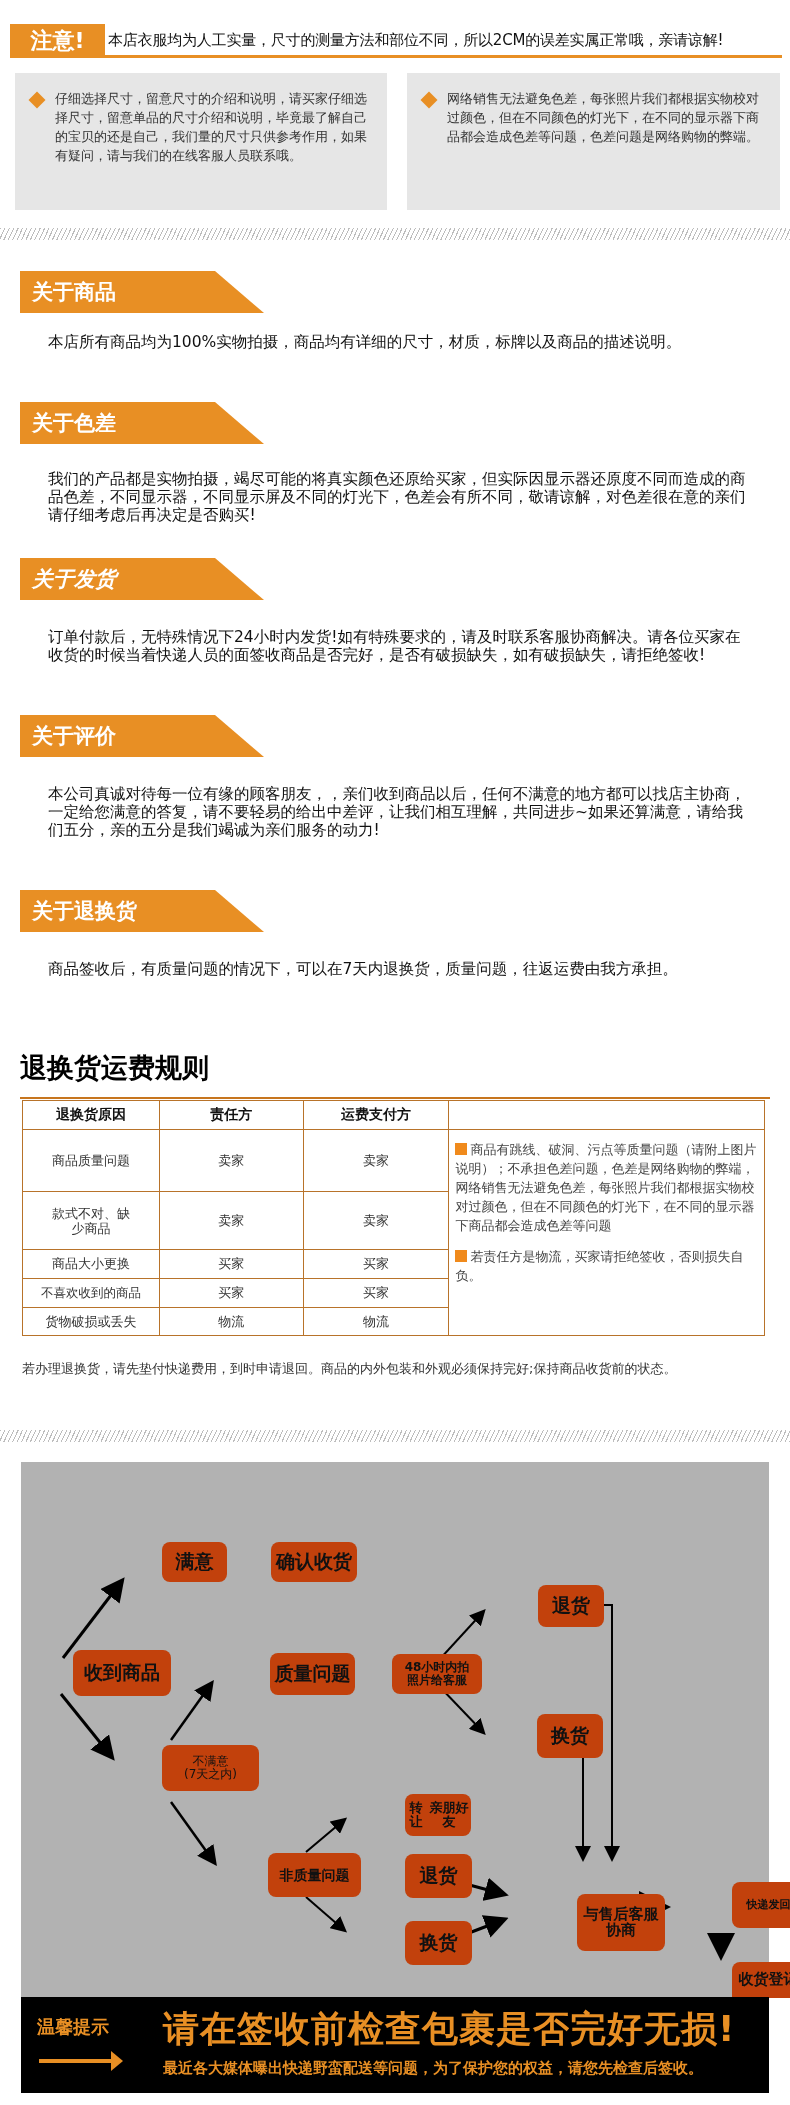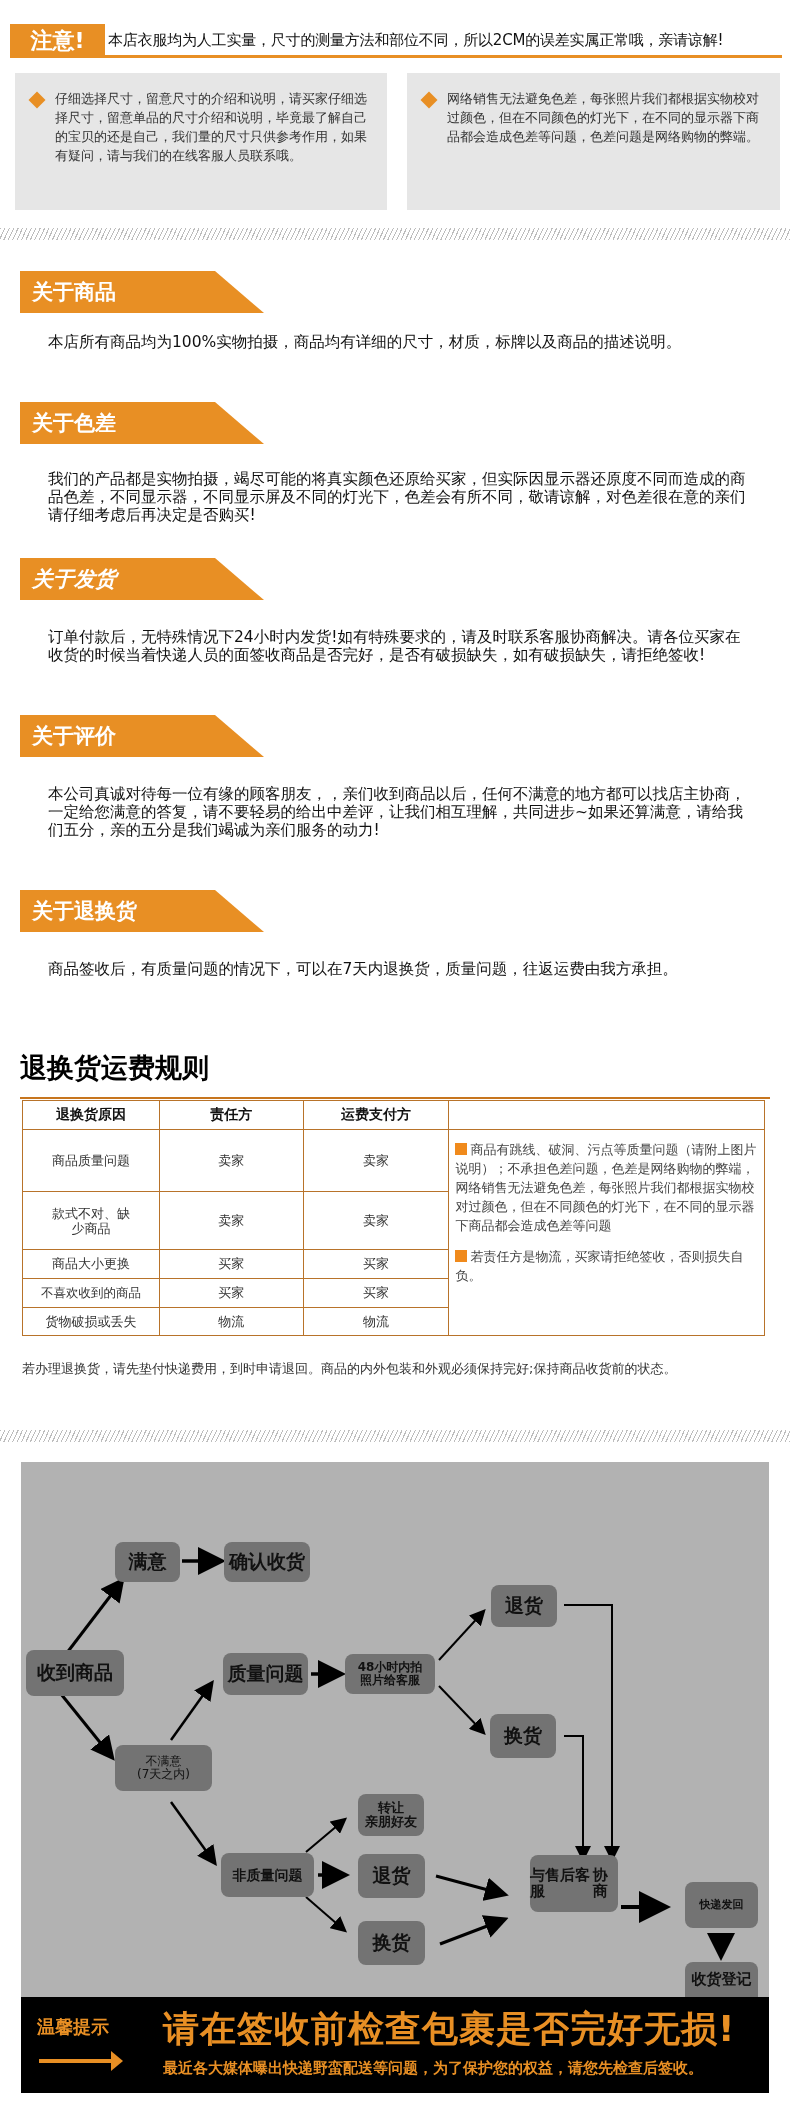--- a/index.html
+++ b/index.html
@@ -25,21 +25,21 @@
   table.rules { position: absolute; left: 22px; top: 1100px; width: 743px; border-collapse: collapse; font-size: 13px; color: #333; }
   table.rules td, table.rules th { border: 1.5px solid #b8732a; text-align: center; }
   table.rules th { height: 29px; font-size: 14px; font-weight: bold; color: #111; }
   table.rules td.note { text-align: left; vertical-align: top; padding: 10px 4px 4px 6px; font-size: 13px; line-height: 19px; color: #444; }
   .sq { display: inline-block; width: 12px; height: 12px; background: #f08a1c; margin-right: 3px; vertical-align: -1px; }
 
   .footnote { left: 22px; top: 1360px; width: 745px; font-size: 13px; line-height: 18px; color: #333; }
 
   
   .flow { left: 21px; top: 1462px; width: 748px; height: 536px; background: #b2b2b2; }
-  .node { position: absolute; background: #737373; border-radius: 8px; color: #111; text-align: left; display: flex; align-items: center; justify-content: center; font-weight: bold; line-height: 1.05; }
+  .node { position: absolute; background: #c2410c; border-radius: 8px; color: #111; text-align: center; display: flex; align-items: center; justify-content: center; font-weight: bold; line-height: 1.05; margin-left: 47px; }
   .flow svg { position: absolute; left: 0; top: 0; }
 
   
   .banner { left: 21px; top: 1997px; width: 748px; height: 96px; background: #000; }
   .banner .tip { position: absolute; left: 16px; top: 18px; font-size: 18px; font-weight: bold; color: #e88f24; }
   .banner .arrow { position: absolute; left: 18px; top: 62px; width: 78px; height: 4px; background: #e88f24; }
   .banner .arrow::after { content: ""; position: absolute; right: -6px; top: -8px; border-left: 12px solid #e88f24; border-top: 10px solid transparent; border-bottom: 10px solid transparent; }
   .banner .headline { position: absolute; left: 142px; top: 8px; font-size: 36px; font-weight: bold; color: #e88f24; letter-spacing: 1px; white-space: nowrap; }
   .banner .sub { position: absolute; left: 142px; top: 62px; font-size: 15px; font-weight: bold; color: #e88f24; white-space: nowrap; }
 </style>
@@ -184,27 +184,27 @@
     <span>(7天之内)</span>
   </div>
   <div class="node" style="left:202px;top:191px;width:85px;height:42px;font-size:19px;">质量问题</div>
   <div class="node" style="left:324px;top:192px;width:90px;height:40px;font-size:12px;flex-direction:column;">
     <span>48小时内拍</span>
     <span>照片给客服</span>
   </div>
   <div class="node" style="left:470px;top:123px;width:66px;height:42px;font-size:19px;">退货</div>
   <div class="node" style="left:469px;top:252px;width:66px;height:44px;font-size:19px;">换货</div>
   <div class="node" style="left:200px;top:391px;width:93px;height:44px;font-size:14px;">非质量问题</div>
-  <div class="node" style="left:337px;top:332px;width:66px;height:42px;font-size:13px;flex-direction:column;">
+  <div class="node" style="left:337px;top:332px;width:66px;height:42px;font-size:13px;">
     <span>转让</span>
     <span>亲朋好友</span>
   </div>
   <div class="node" style="left:337px;top:392px;width:67px;height:44px;font-size:19px;">退货</div>
   <div class="node" style="left:337px;top:459px;width:67px;height:44px;font-size:19px;">换货</div>
-  <div class="node" style="left:509px;top:393px;width:88px;height:57px;font-size:15px;flex-direction:row;">
+  <div class="node" style="left:509px;top:432px;width:88px;height:57px;font-size:15px;flex-direction:column;">
     <span>与售后客服</span>
     <span>协商</span>
   </div>
   <div class="node" style="left:664px;top:420px;width:73px;height:46px;font-size:11px;">快递发回</div>
   <div class="node" style="left:664px;top:500px;width:73px;height:36px;font-size:15px;border-radius:8px 8px 0 0;">收货登记</div>
 </div>
 
 <svg class="abs" style="left:21px;top:1462px;" width="748" height="536" viewBox="0 0 748 536">
   <defs>
     <marker id="ah2" markerWidth="8" markerHeight="8" refX="6" refY="4" orient="auto" markerUnits="strokeWidth">

